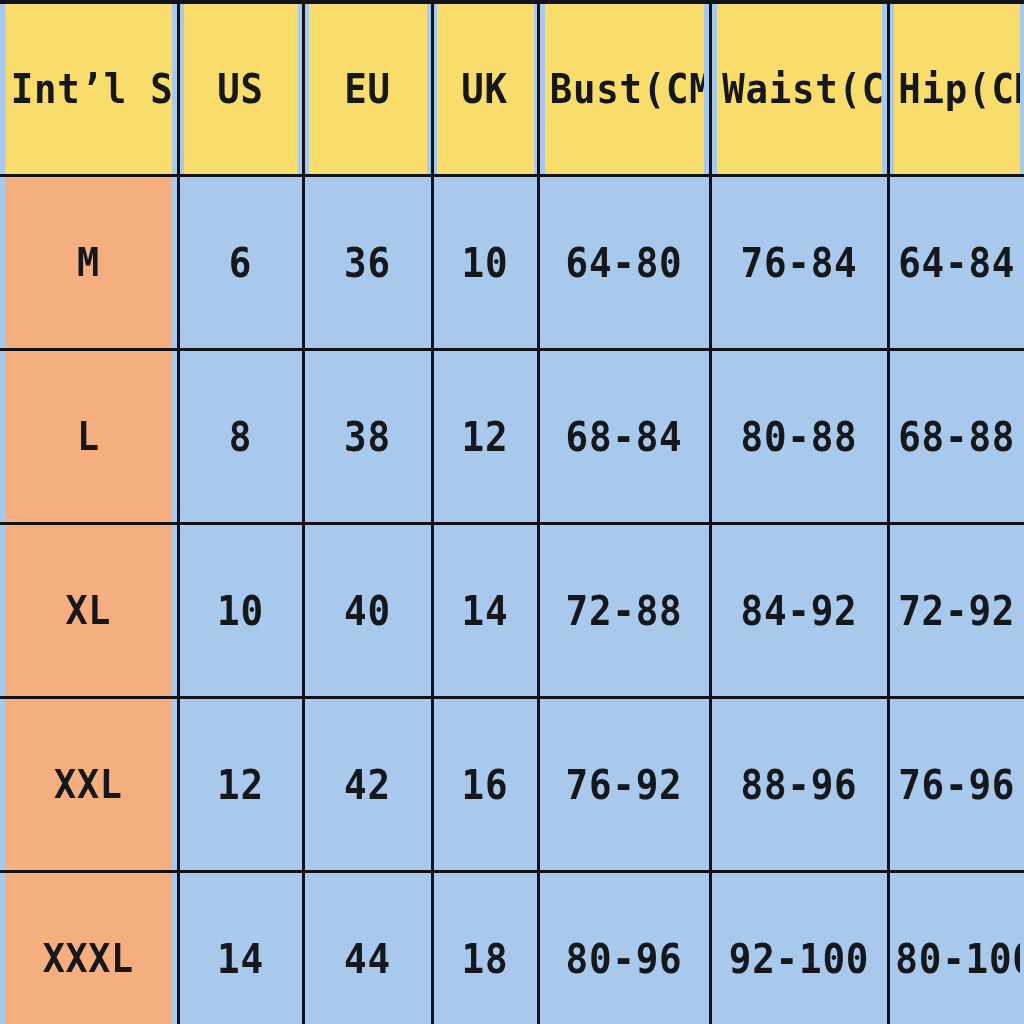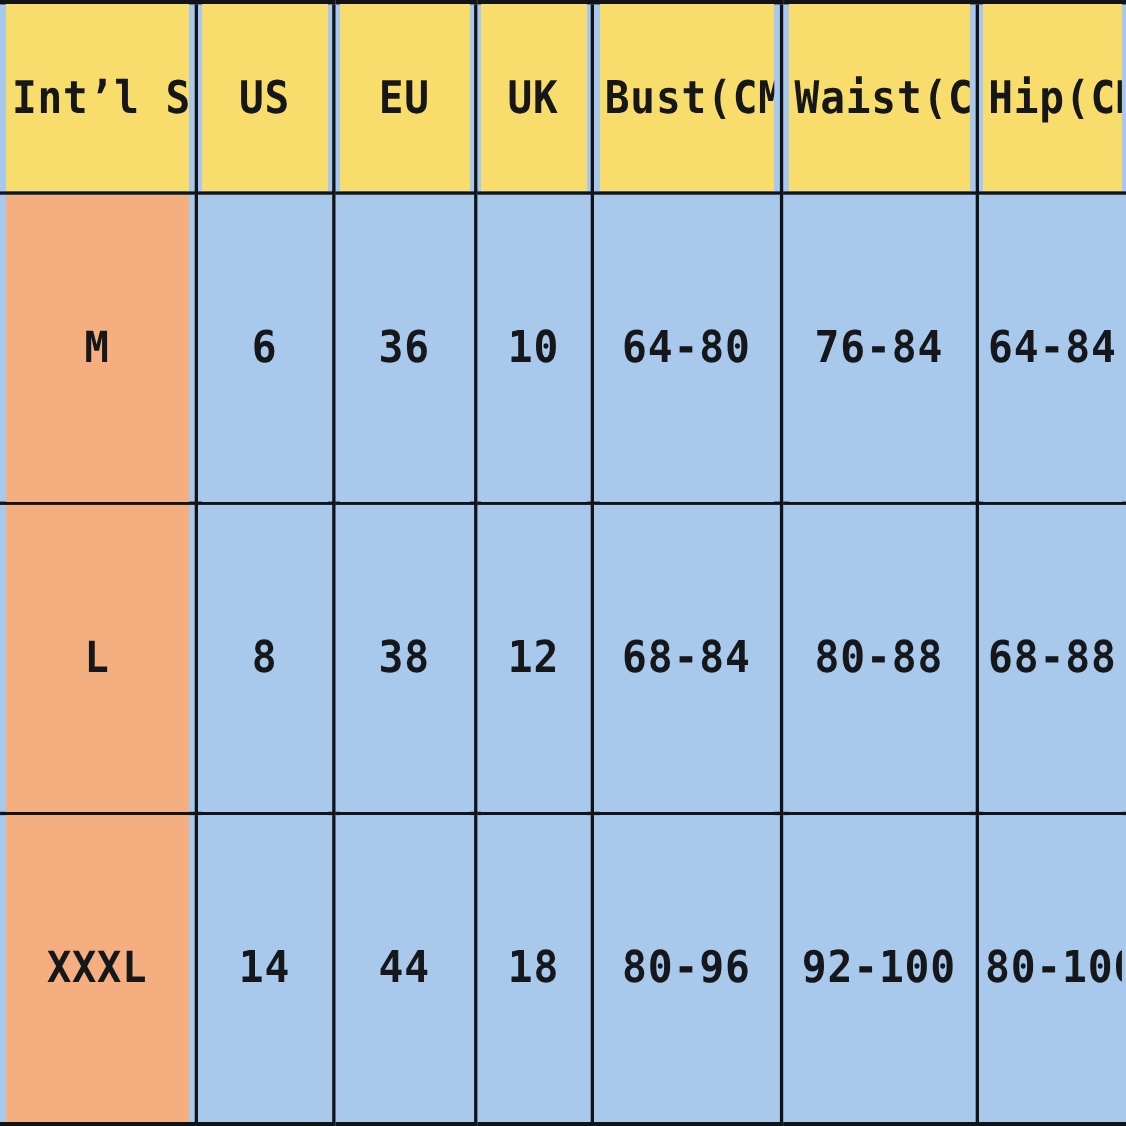--- a/index.html
+++ b/index.html
@@ -123,20 +123,38 @@
     <tr>
       <td class="size-cell"><span class="cell-label">L</span></td>
       <td><span class="cell-label">8</span></td>
       <td><span class="cell-label">38</span></td>
       <td><span class="cell-label">12</span></td>
       <td><span class="cell-label">68-84</span></td>
       <td><span class="cell-label">80-88</span></td>
       <td><span class="cell-label">68-88</span></td>
     </tr>
     <tr>
+      <td class="size-cell"><span class="cell-label">XL</span></td>
+      <td><span class="cell-label">10</span></td>
+      <td><span class="cell-label">40</span></td>
+      <td><span class="cell-label">14</span></td>
+      <td><span class="cell-label">72-88</span></td>
+      <td><span class="cell-label">84-92</span></td>
+      <td><span class="cell-label">72-92</span></td>
+    </tr>
+    <tr>
+      <td class="size-cell"><span class="cell-label">XXL</span></td>
+      <td><span class="cell-label">12</span></td>
+      <td><span class="cell-label">42</span></td>
+      <td><span class="cell-label">16</span></td>
+      <td><span class="cell-label">76-92</span></td>
+      <td><span class="cell-label">88-96</span></td>
+      <td><span class="cell-label">76-96</span></td>
+    </tr>
+    <tr>
       <td class="size-cell"><span class="cell-label">XXXL</span></td>
       <td><span class="cell-label">14</span></td>
       <td><span class="cell-label">44</span></td>
       <td><span class="cell-label">18</span></td>
       <td><span class="cell-label">80-96</span></td>
       <td><span class="cell-label">92-100</span></td>
       <td><span class="cell-label">80-100</span></td>
     </tr>
   </tbody>
 </table>

